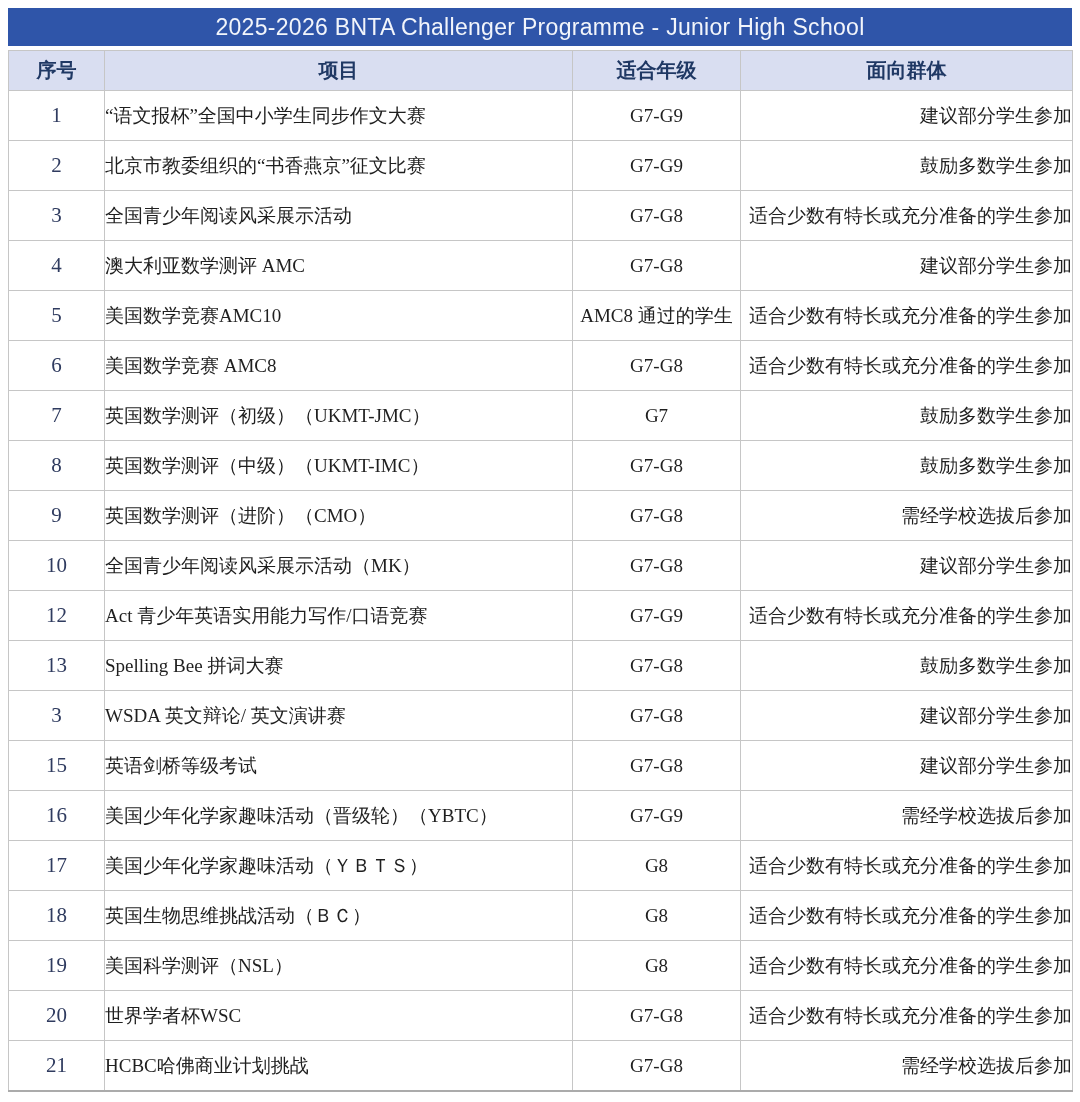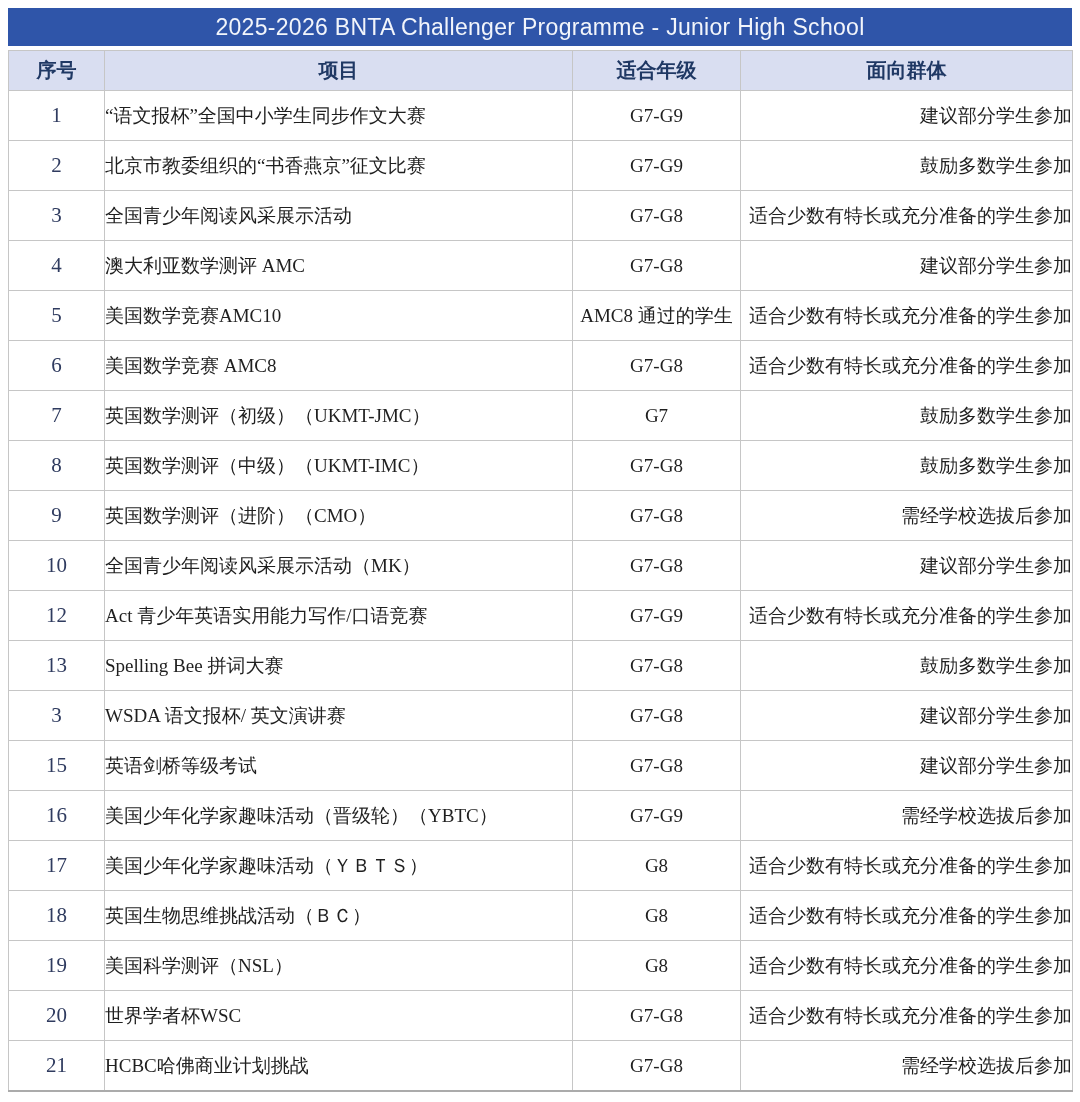--- a/index.html
+++ b/index.html
@@ -190,21 +190,21 @@
 
   <tr>
     <td class="cell-no">13</td>
     <td class="cell-project">Spelling Bee 拼词大赛</td>
     <td class="cell-grade">G7-G8</td>
     <td class="cell-group">鼓励多数学生参加</td>
   </tr>
 
   <tr>
     <td class="cell-no">3</td>
-    <td class="cell-project">WSDA 语文报杯/ 英文演讲赛</td>
+    <td class="cell-project">WSDA 英文辩论/ 英文演讲赛</td>
     <td class="cell-grade">G7-G8</td>
     <td class="cell-group">建议部分学生参加</td>
   </tr>
 
   <tr>
     <td class="cell-no">15</td>
     <td class="cell-project">英语剑桥等级考试</td>
     <td class="cell-grade">G7-G8</td>
     <td class="cell-group">建议部分学生参加</td>
   </tr>

